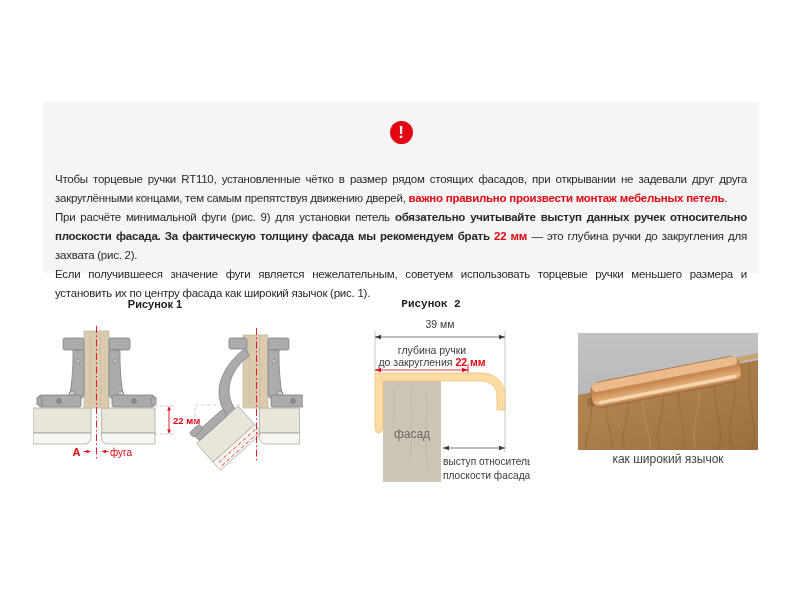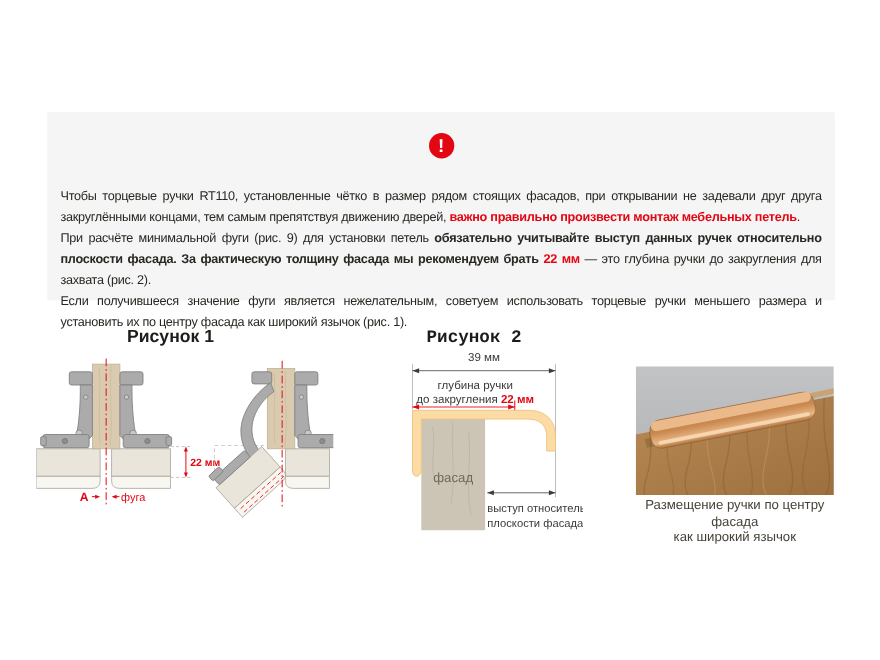--- a/index.html
+++ b/index.html
@@ -12,21 +12,21 @@
   #warn-icon{width:23px;height:23px;border-radius:50%;background:#e30613;color:#fff;
              display:flex;align-items:center;justify-content:center;
              font-weight:900;font-size:17px;line-height:1;}
   #warn-title{font-size:13.5px;font-weight:700;color:#1d1d1b;}
   #body-text{left:12px;right:12px;top:68px;font-size:11.5px;letter-spacing:-0.25px;
              line-height:19px;text-align:justify;}
   #body-text p{margin:0;}
   .b{font-weight:700;}
   .r{color:#e30613;}
   
-  .fig-caption{top:298px;font-size:16px;font-weight:700;color:#1c1c1a;text-align:center;}
+  .fig-caption{top:298px;font-size:11px;font-weight:700;color:#1c1c1a;text-align:center;}
   #cap1{left:35px;width:240px;}
   #cap2{left:361px;width:140px;font-family:Liberation Mono, monospace;}
   #cap3{left:578px;width:180px;}
   
   svg{display:block;font-family:"Liberation Sans",sans-serif;}
   .hinge{fill:#ababab;stroke:#808080;stroke-width:0.8;}
   .screw-light{fill:#c9c9c9;stroke:#7d7d7d;stroke-width:0.7;}
   .screw-dark{fill:#8d8d8d;stroke:#6e6e6e;stroke-width:0.6;}
   .panel-wood{fill:#dacbb0;stroke:#bfb191;stroke-width:0.7;}
   .grain{fill:none;stroke:#cdbd9e;stroke-width:0.8;}
@@ -195,17 +195,16 @@
     </g>
     <path d="M128,36 L180,25 L180,20 L132,30 Z" fill="#caa06b" opacity="0.9"></path>
     <path d="M8,66 L160,36 L162,44 L10,74 Z" fill="#4a3419" opacity="0.22"></path>
     <g transform="translate(88,49) rotate(-11)">
       <rect x="-76" y="-13" width="152" height="26" rx="10" fill="url(#copperg)" stroke="#8a5a2e" stroke-width="0.4"></rect>
       <rect x="-74" y="-12.5" width="148" height="9" rx="4.5" fill="#edbd8e" opacity="0.95"></rect>
       <rect x="-70" y="6" width="140" height="3.5" rx="1.7" fill="#fadfbd" opacity="0.8"></rect>
     </g>
   </svg>
   <div id="fig3-caption" class="abs">
-    <div>Размещение ручки по центру фасада</div>
     <div>как широкий язычок</div>
   </div>
 
 </div>
 
 </body></html>

